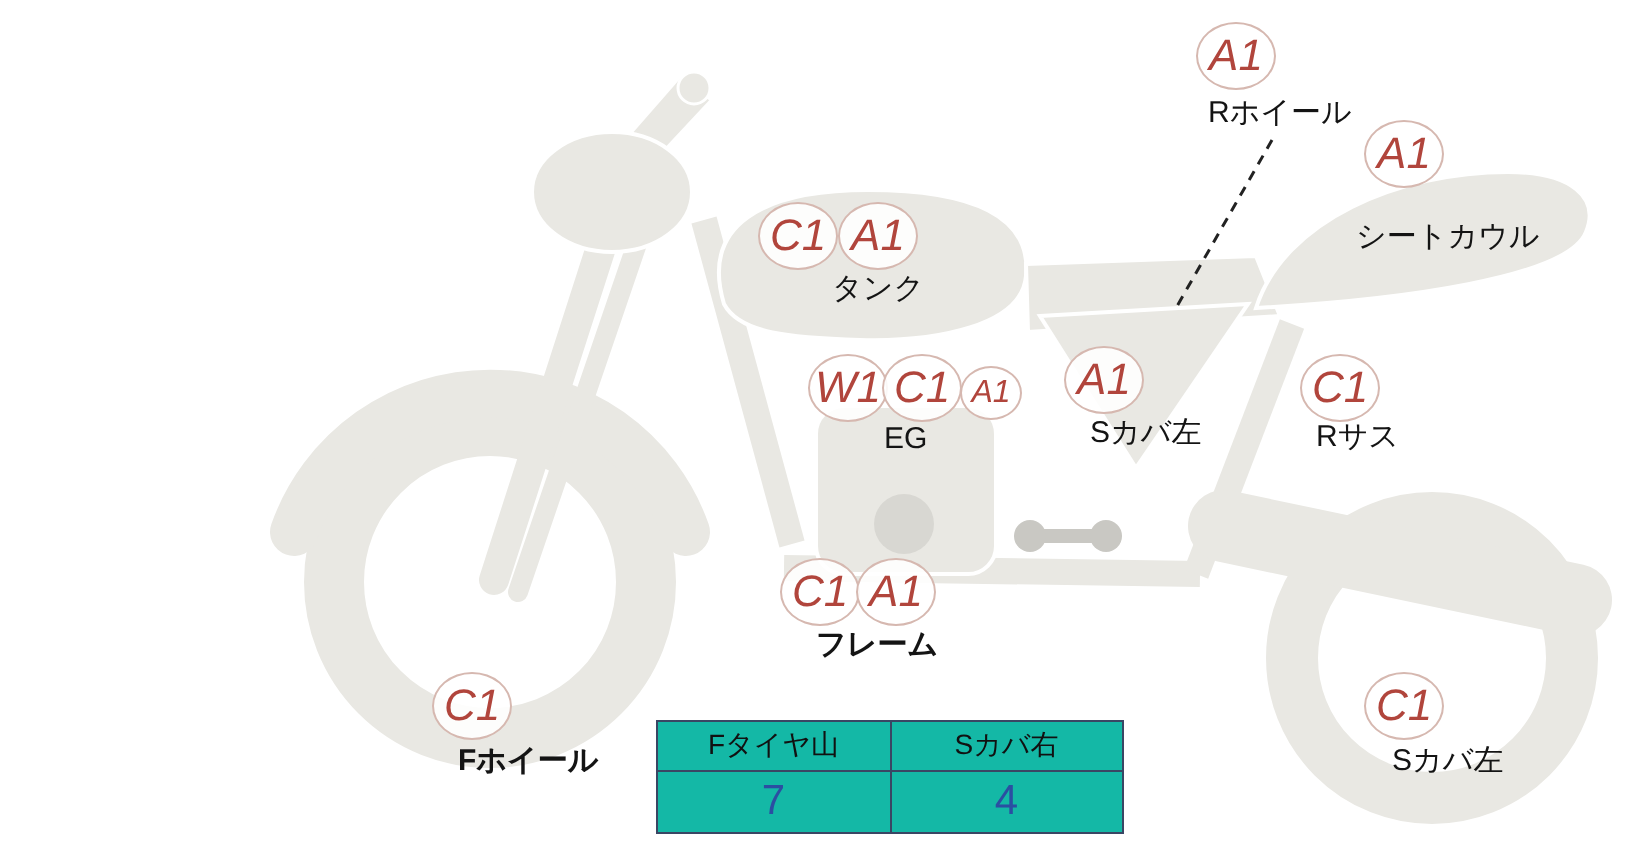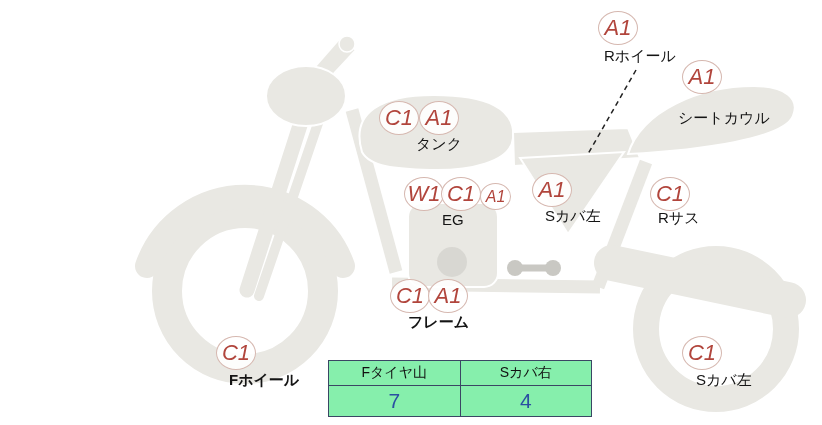--- a/index.html
+++ b/index.html
@@ -15,22 +15,22 @@
     display:flex;align-items:center;justify-content:center;
     font-size:22px;line-height:1;color:var(--grade-text,#b1453c);
     background:rgba(255,255,255,.88);
     font-style:italic;
   }
   .mark.sm{width:31px;height:27px;font-size:16px;}
   .plabel{
     position:absolute;font-size:15px;color:#141414;white-space:nowrap;
   }
   .tire-table{
-    position:absolute;left:328px;top:360px;width:264px;
-    border-collapse:collapse;table-layout:fixed;background:#86efac;
+    position:absolute;left:328px;top:360px;width:234px;
+    border-collapse:collapse;table-layout:fixed;background:#14b8a6;
   }
   .tire-table th,.tire-table td{
     border:1.5px solid var(--table-border,#3a4664);
     text-align:center;padding:0;
   }
   .tire-table th{
     font-size:14px;font-weight:400;color:#111;height:24px;
   }
   .tire-table td{
     font-size:21px;color:var(--value-text,#2b4fa2);height:30px;

